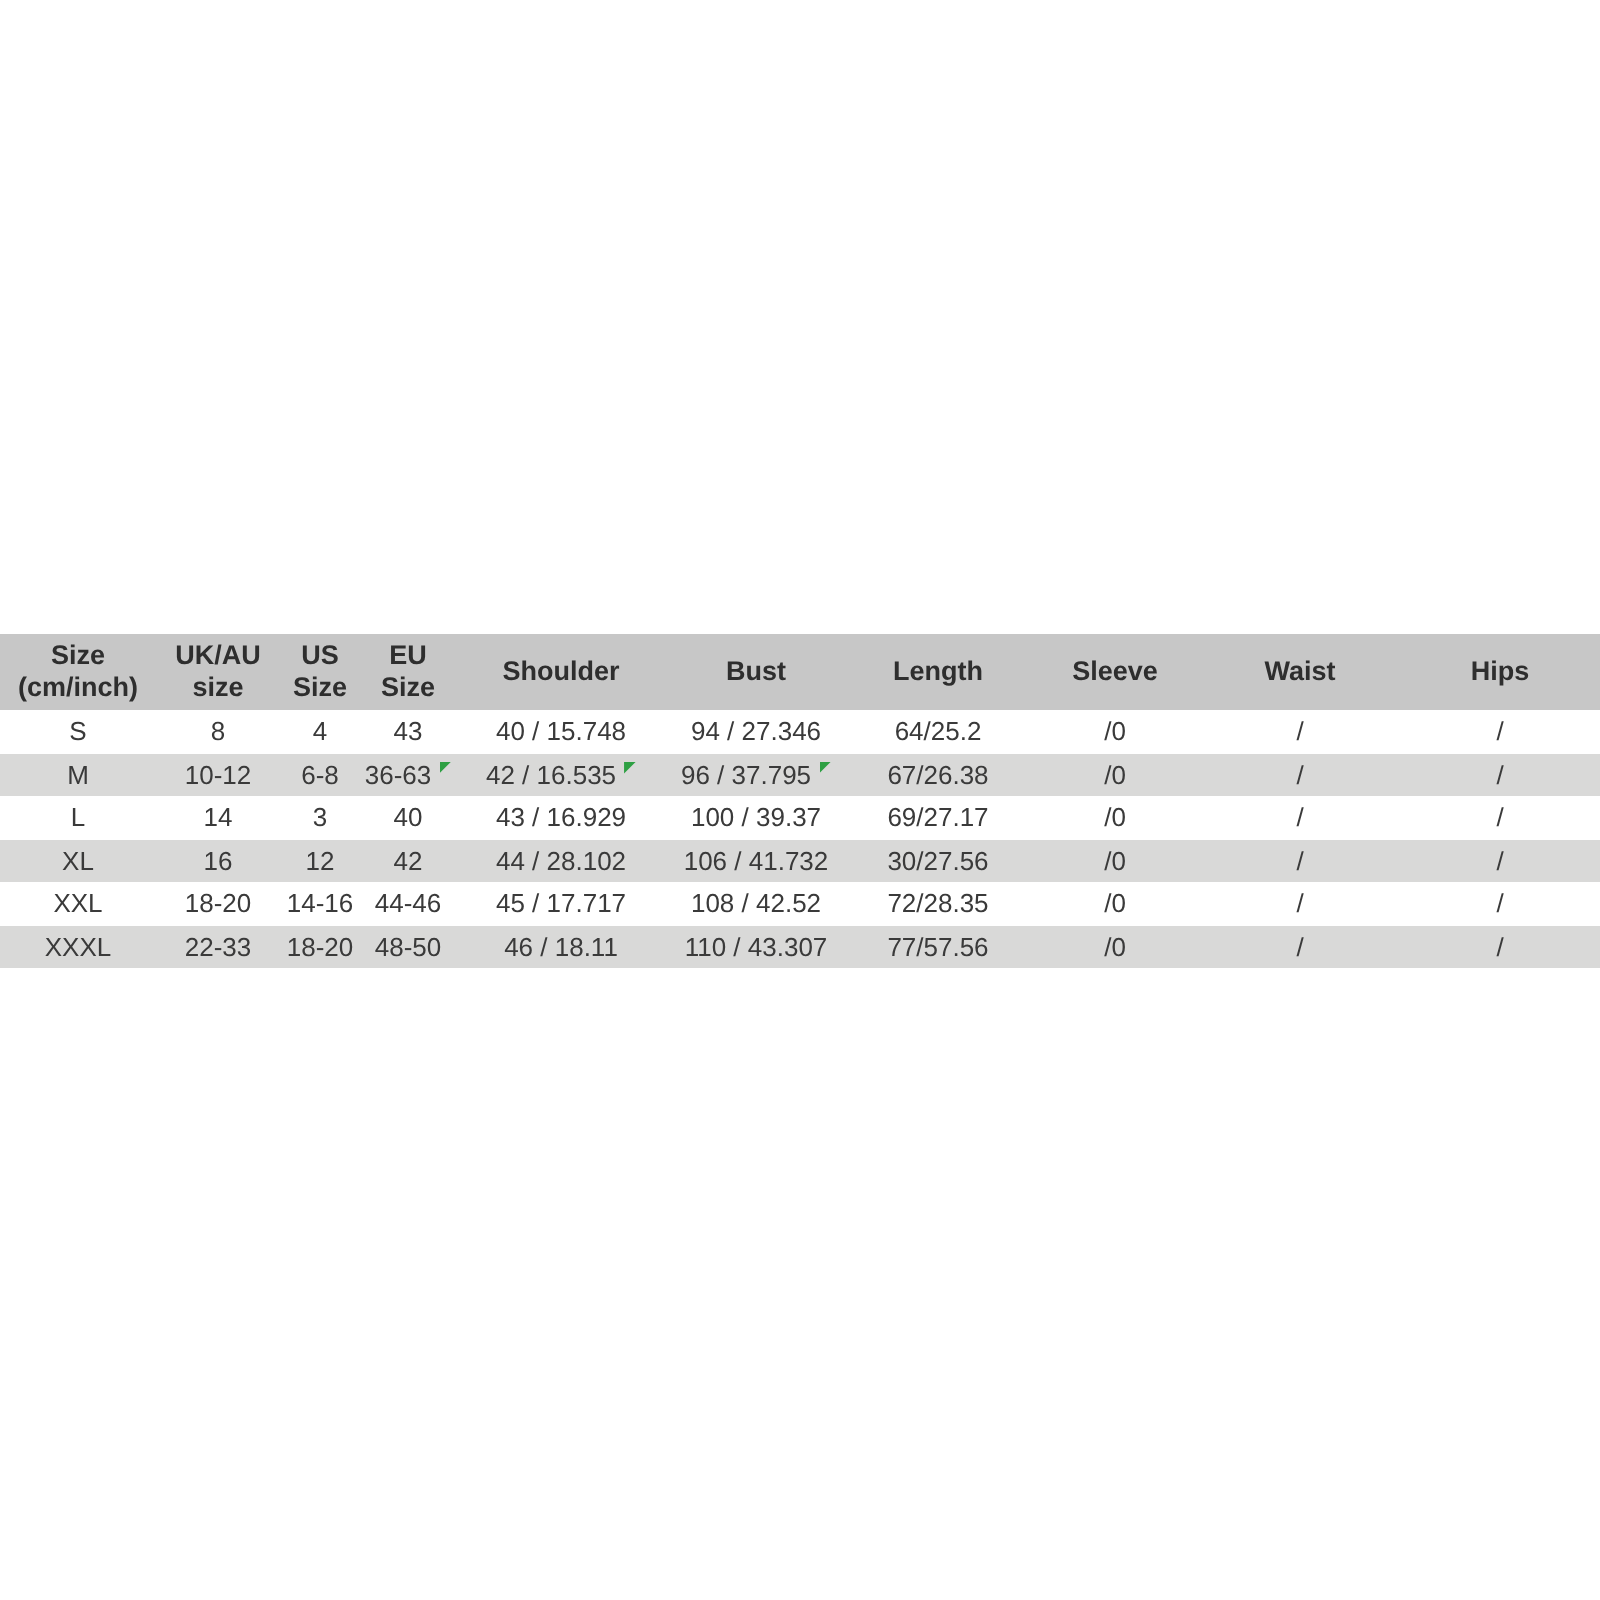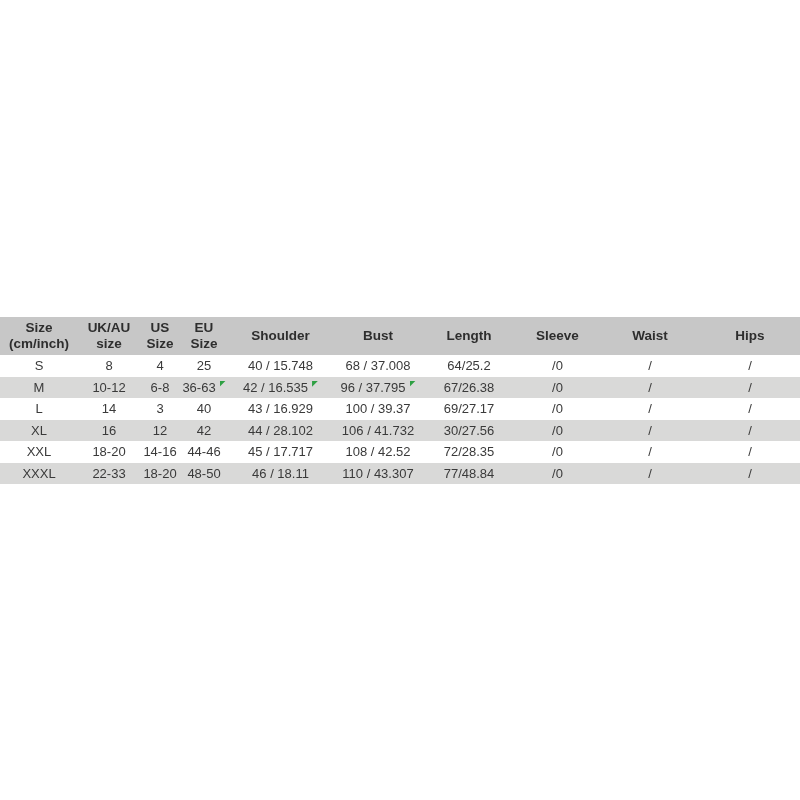--- a/index.html
+++ b/index.html
@@ -119,23 +119,23 @@
           <th>
             <div>Hips</div>
           </th>
         </tr>
     </thead>
     <tbody id="table-body">
         <tr>
           <td><span>S</span></td>
           <td><span>8</span></td>
           <td><span>4</span></td>
-          <td><span>25</span></td>
+          <td><span>43</span></td>
           <td><span>40 / 15.748</span></td>
-          <td><span>68 / 37.008</span></td>
+          <td><span>94 / 27.346</span></td>
           <td><span>64/25.2</span></td>
           <td><span>/0</span></td>
           <td><span>/</span></td>
           <td><span>/</span></td>
         </tr>
         <tr class="striped">
           <td><span>M</span></td>
           <td><span>10-12</span></td>
           <td><span>6-8</span></td>
           <td><span>36-63</span><span class="flag"></span></td>
@@ -182,20 +182,20 @@
           <td><span>/</span></td>
           <td><span>/</span></td>
         </tr>
         <tr class="striped">
           <td><span>XXXL</span></td>
           <td><span>22-33</span></td>
           <td><span>18-20</span></td>
           <td><span>48-50</span></td>
           <td><span>46 / 18.11</span></td>
           <td><span>110 / 43.307</span></td>
-          <td><span>77/48.84</span></td>
+          <td><span>77/57.56</span></td>
           <td><span>/0</span></td>
           <td><span>/</span></td>
           <td><span>/</span></td>
         </tr>
       </tbody>
   </table>
 </div>
 
 </body></html>

